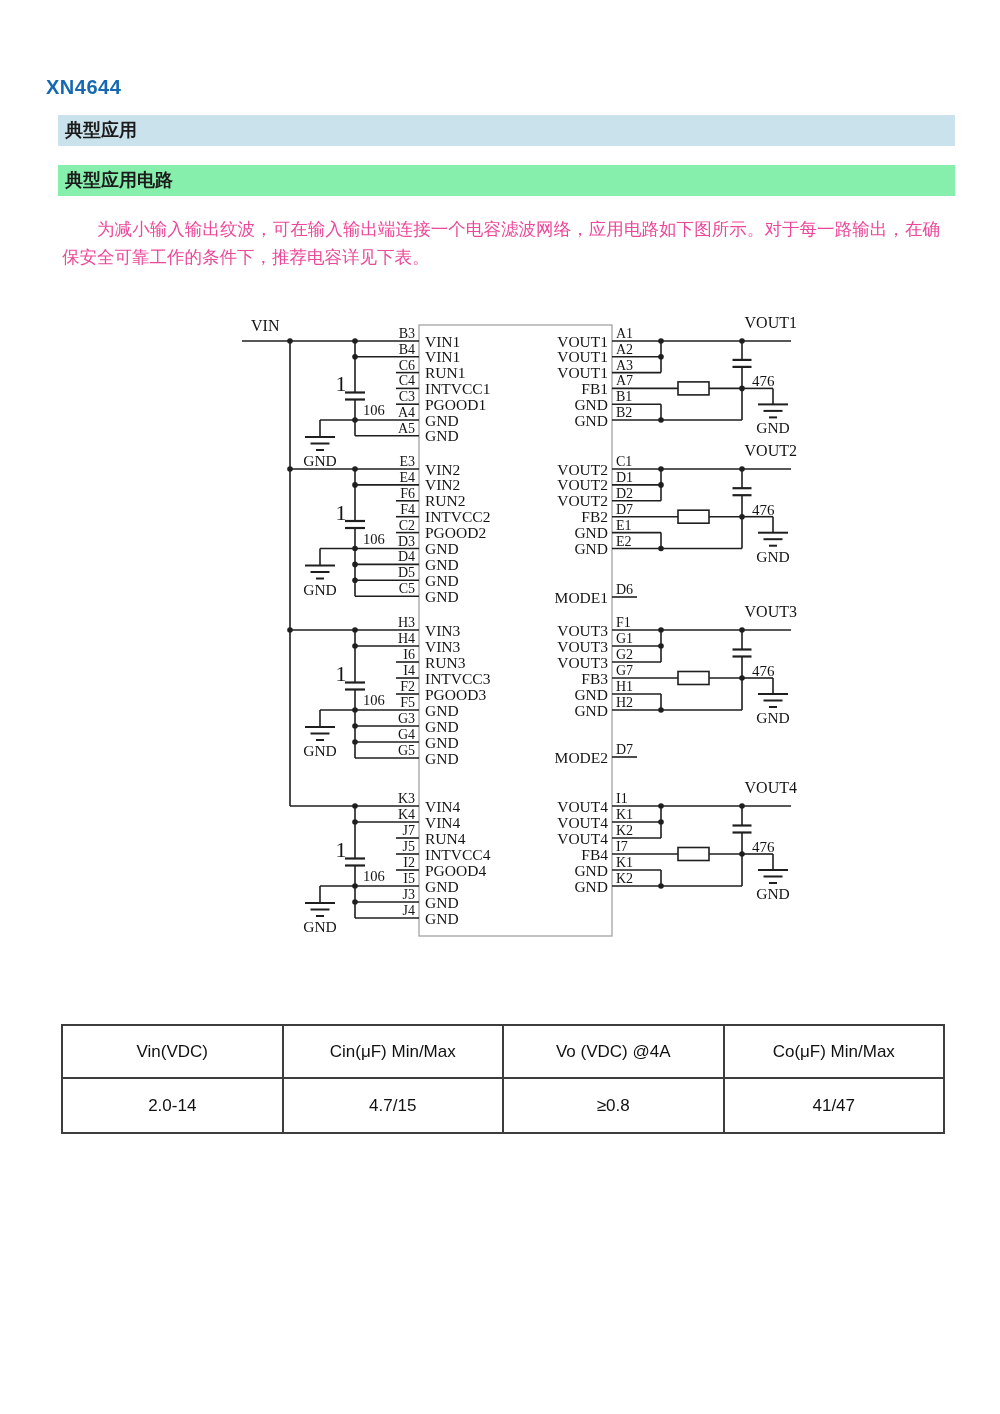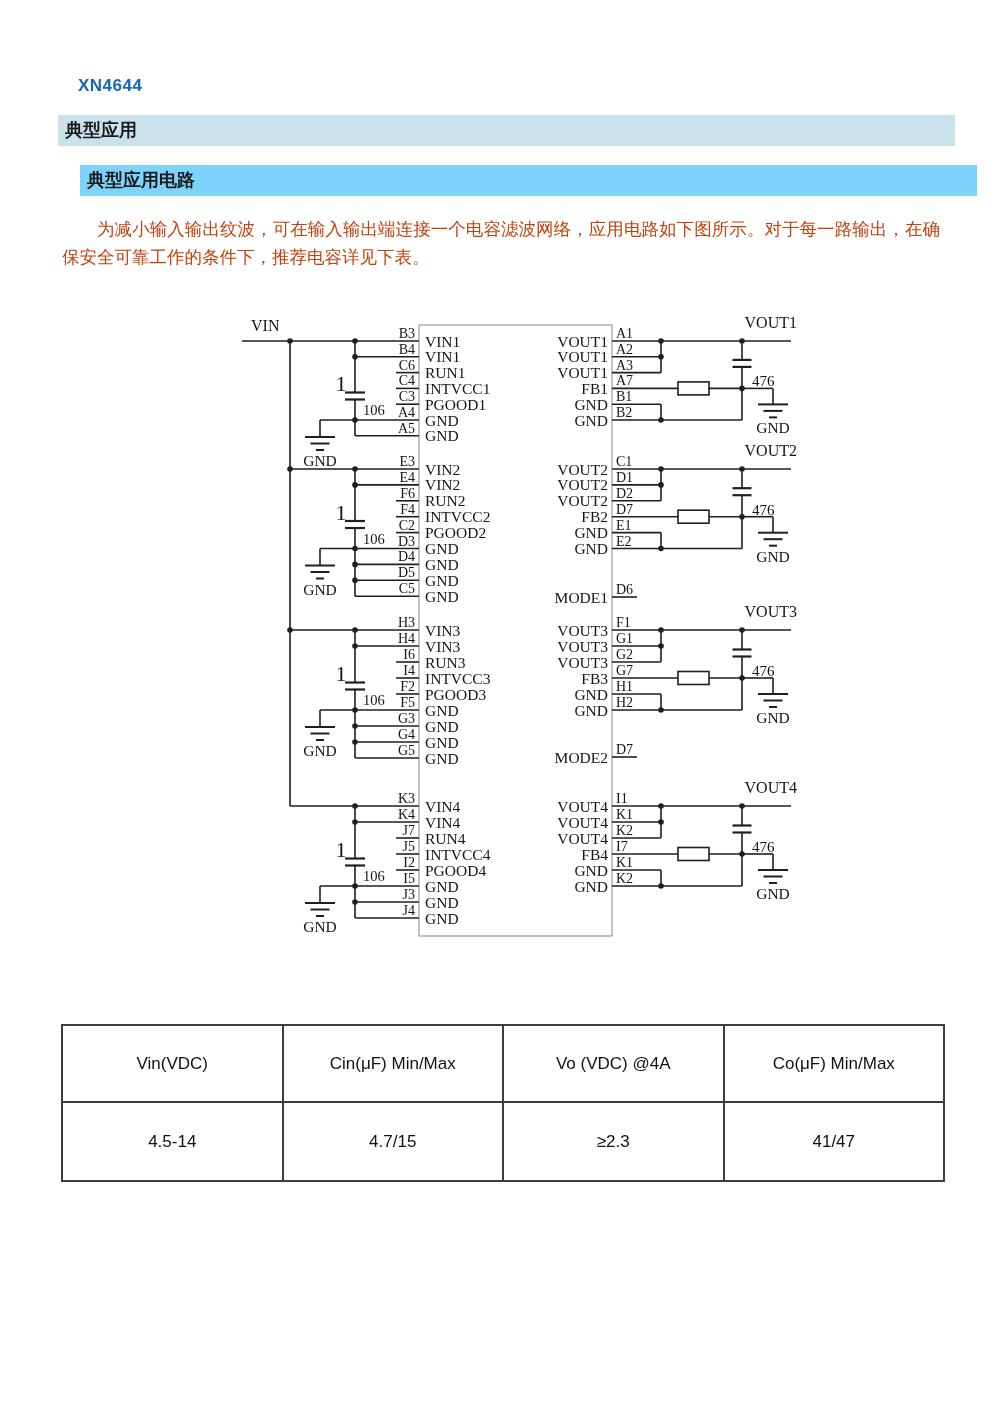--- a/index.html
+++ b/index.html
@@ -1,50 +1,50 @@
 <!DOCTYPE html>
 <html><head>
 <meta charset="utf-8">
 <style>
   html,body{margin:0;padding:0;background:#ffffff;}
   .page{position:relative;width:1000px;height:1414px;background:#ffffff;
         font-family:"Liberation Sans","DejaVu Sans",sans-serif;overflow:hidden;}
-  .part-number{position:absolute;left:78px;top:76px;font-size:17px;font-weight:bold;
+  .part-number{position:absolute;left:46px;top:76px;font-size:20px;font-weight:bold;
                color:#1668b2;letter-spacing:0.5px;}
   .banner{position:absolute;left:58px;width:897px;height:31px;line-height:31px;
           background:#c9e2ec;padding-left:7px;box-sizing:border-box;
           font-size:18px;font-weight:bold;color:#1c1c1c;}
   #banner1{top:115px;}
   #banner2{top:165px;}
   .intro{position:absolute;left:62px;top:216px;width:878px;margin:0;
          font-size:17.5px;line-height:27.5px;text-indent:2em;text-align:justify;
-         color:#c2410c;}
+         color:#ec4899;}
   #schematic{position:absolute;left:0;top:0;}
   #schematic text{font-family:"Liberation Serif","DejaVu Serif",serif;fill:#141414;}
   .table-title{position:absolute;left:61px;top:983px;width:884px;text-align:center;
                font-size:16.5px;color:#111;}
   .cap-table{position:absolute;left:61px;top:1024px;width:884px;border-collapse:collapse;
              table-layout:fixed;font-size:17px;color:#111;}
   .cap-table th,.cap-table td{border:2px solid #3d3d3d;text-align:center;
-             vertical-align:middle;font-weight:normal;padding:12px;}
+             vertical-align:middle;font-weight:normal;padding:0;}
   .cap-table th{height:51px;}
   .cap-table td{height:53px;}
 </style>
 </head>
 <body>
 
 <div class="page">
 
   <div class="part-number" style="color: rgb(22, 104, 178);">XN4644</div>
 
   <div class="banner" id="banner1" style="background: rgb(201, 226, 236);">
     <span>典型应用</span>
   </div>
 
-  <div class="banner" id="banner2" style="background: #7dd3fc; margin-left: 22px;">
+  <div class="banner" id="banner2" style="background: #86efac;">
     <span>典型应用电路</span>
   </div>
 
   <p class="intro">为减小输入输出纹波，可在输入输出端连接一个电容滤波网络，应用电路如下图所示。对于每一路输出，在确保安全可靠工作的条件下，推荐电容详见下表。</p>
 
   <svg id="schematic" width="1000" height="970" viewBox="0 0 1000 970">
       <rect x="419" y="325" width="193" height="611" fill="#ffffff" stroke="#9c9c9c" stroke-width="1.2"></rect>
       <text x="251" y="331" text-anchor="start" font-size="16">VIN</text>
       <line x1="290" y1="341" x2="290" y2="806" stroke="#1f1f1f" stroke-width="1.6"></line>
       <line x1="242" y1="341" x2="419" y2="341" stroke="#1f1f1f" stroke-width="1.6"></line>
@@ -387,21 +387,21 @@
     <thead>
       <tr>
         <th>Vin(VDC)</th>
         <th>Cin(μF) Min/Max</th>
         <th>Vo (VDC) @4A</th>
         <th>Co(μF) Min/Max</th>
       </tr>
     </thead>
     <tbody>
       <tr>
-        <td>4.5-14</td>
+        <td>2.0-14</td>
         <td>4.7/15</td>
-        <td>≥2.3</td>
+        <td>≥0.8</td>
         <td>41/47</td>
       </tr>
     </tbody>
   </table>
 
 </div>
 
 </body></html>

